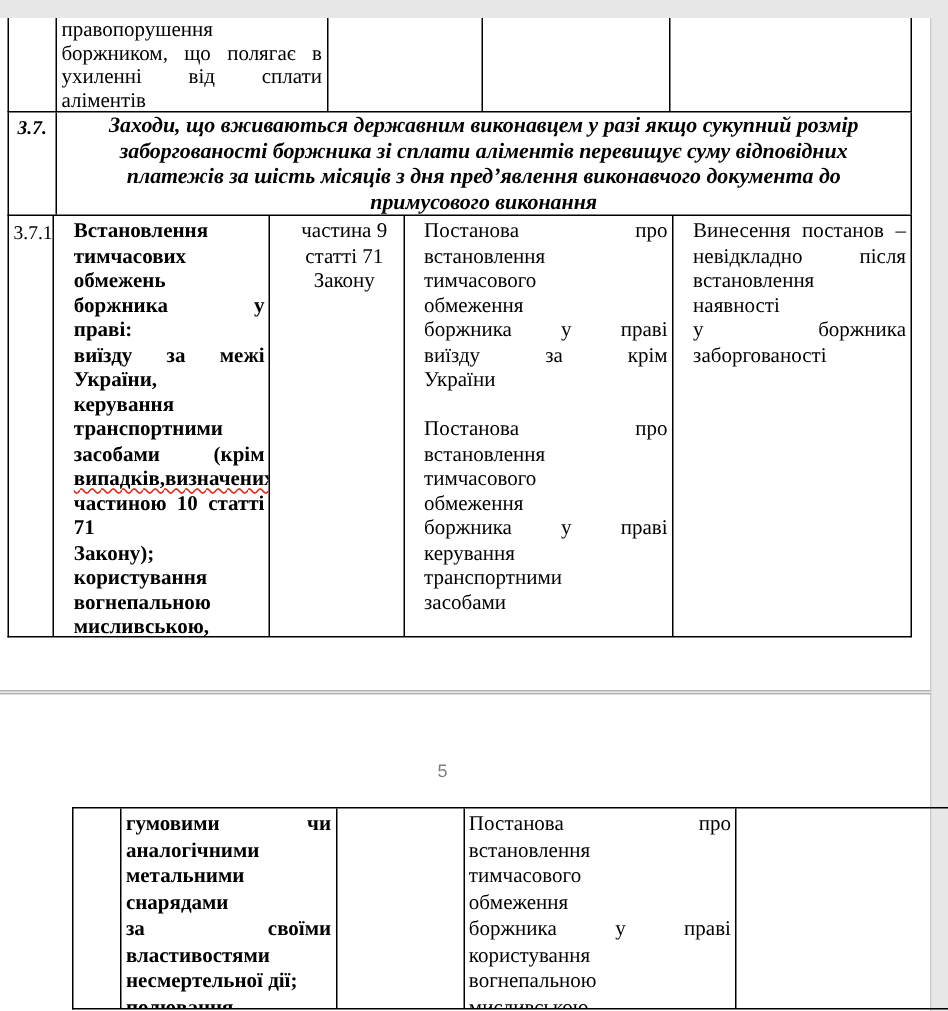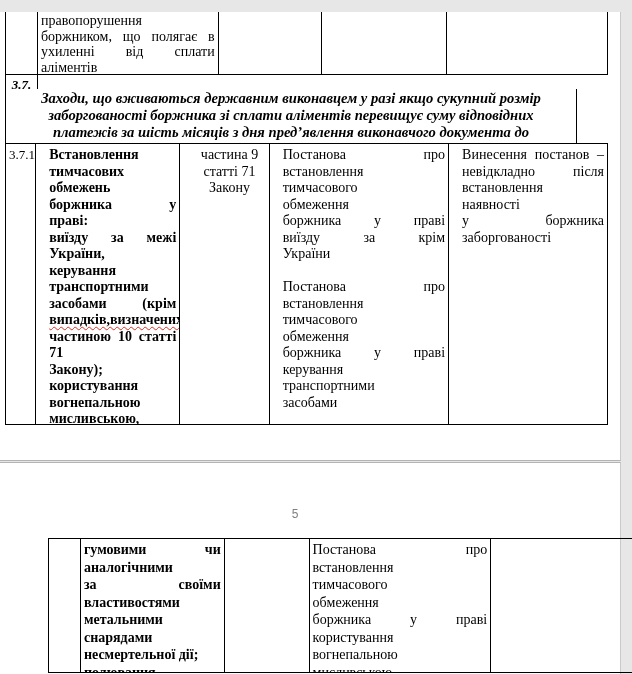--- a/index.html
+++ b/index.html
@@ -17,21 +17,21 @@
   .cell{border-right:1px solid #000;box-sizing:border-box;overflow:hidden;
         font-size:14px;padding:0 3px;}
   .w-num{width:32px;} .w-a{width:181px;} .w-b{width:104px;} .w-c{width:125px;} .w-d{width:161px;}
   .w2-a{width:144px;font-weight:bold;} .w2-b{width:85px;} .w2-c{width:182px;} .w2-d{width:160px;}
   .num-cell{text-align:center;font-size:13px;padding-top:2px;}
   .ln{width:100%;}
   .j{text-align:justify;text-align-last:justify;}
   .l{text-align:left;}
   .c{text-align:center;}
   #row-prev .cell{line-height:15.5px;padding-top:1px;}
-  #row-37{height:69px;flex-direction:column;}
+  #row-37{height:69px;}
   #row-37 .head-cell{font-weight:bold;font-style:italic;font-size:14.6px;line-height:17px;
       text-align:center;padding:1px 12px 0 12px;}
   #row-37 .num-cell{font-weight:bold;font-style:italic;}
   #row-371{height:281px;gap:10px;}
   #row-371 .cell{line-height:16.5px;padding-top:3px;}
   #tableB .trow{border-top:1px solid #000;height:135px;}
   #tableB .cell{line-height:17.5px;padding-top:2px;}
   .spacer{height:16.5px;}
   .sq{text-decoration:underline;text-decoration-style:wavy;text-decoration-color:#e02b20;
       text-decoration-thickness:1px;text-underline-offset:2px;}
@@ -120,22 +120,22 @@
 
 <div class="page" id="page2">
   <div id="page-num">5</div>
 
   <div class="doc-table" id="tableB" style="top:75px;margin-left:43px;">
     <div class="trow">
       <div class="cell w-num num-cell"></div>
 
       <div class="cell w2-a">
         <div class="ln j">гумовими чи аналогічними</div>
+        <div class="ln j">метальними снарядами</div>
         <div class="ln j">за своїми властивостями</div>
-        <div class="ln j">метальними снарядами</div>
         <div class="ln l">несмертельної дії;</div>
         <div class="ln l">полювання</div>
       </div>
 
       <div class="cell w2-b"></div>
 
       <div class="cell w2-c">
         <div class="ln j">Постанова про</div>
         <div class="ln l">встановлення</div>
         <div class="ln l">тимчасового</div>

